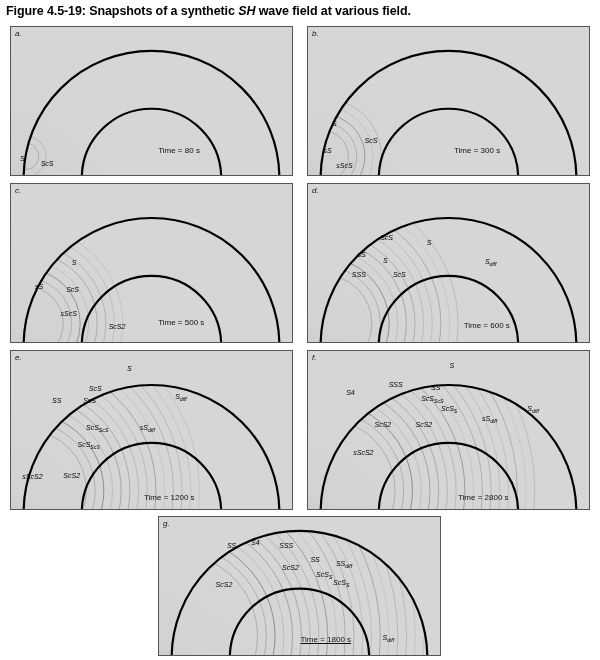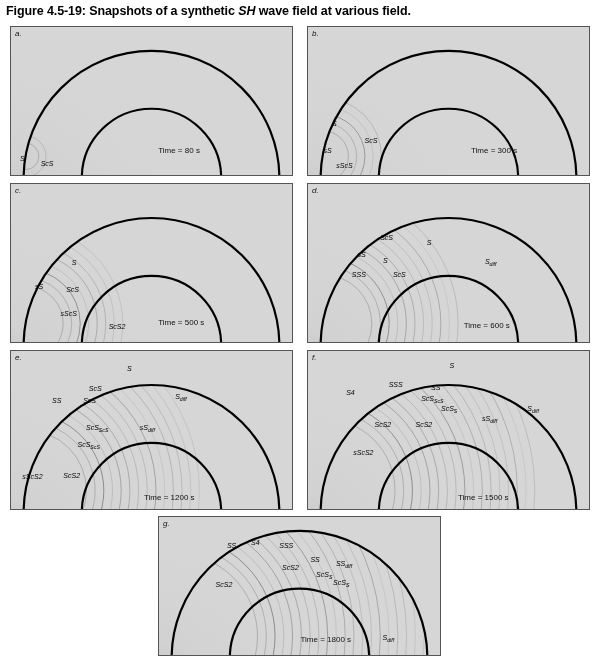--- a/index.html
+++ b/index.html
@@ -102,21 +102,21 @@
         <ellipse cx="61.66569999999999" cy="111.7952" rx="109.45025000000001" ry="103.01200000000001" fill="url(#wfb)"></ellipse>
         <circle cx="14.666474999999991" cy="131.10995" r="26.062036" fill="none" stroke="#6d6d6d" stroke-width="0.50" opacity="0.75" clip-path="url(#clipb)"></circle>
         <circle cx="14.666474999999991" cy="131.10995" r="34.354502" fill="none" stroke="#8e8e8e" stroke-width="0.75" opacity="0.66" clip-path="url(#clipb)"></circle>
         <circle cx="14.666474999999991" cy="131.10995" r="42.646968" fill="none" stroke="#6d6d6d" stroke-width="1.00" opacity="0.57" clip-path="url(#clipb)"></circle>
         <circle cx="14.666474999999991" cy="131.10995" r="50.939434" fill="none" stroke="#8e8e8e" stroke-width="0.50" opacity="0.48" clip-path="url(#clipb)"></circle>
         <circle cx="14.666474999999991" cy="131.10995" r="59.2319" fill="none" stroke="#6d6d6d" stroke-width="0.75" opacity="0.39" clip-path="url(#clipb)"></circle>
         <path d="M 71.32307499999999 153 A 70.17692500000001 70.17692500000001 0 0 1 211.676925 153" fill="none" stroke="#000" stroke-width="2.2"></path>
         <path d="M 12.734999999999985 153 A 128.76500000000001 128.76500000000001 0 0 1 270.265 153" fill="none" stroke="#000" stroke-width="2.2"></path>
       </svg>
       <div class="plabel">b.</div>
-      <div class="timelabel" style="left: 163px; top: 118.5px; text-align: center;">Time = 300 s</div>
+      <div class="timelabel" style="left: 146px; top: 118.5px; text-align: center;">Time = 300 s</div>
       <div class="phase" style="left: 24.055px; top: 93px;">S</div>
       <div class="phase" style="left: 15.565px; top: 120px;">sS</div>
       <div class="phase" style="left: 56.6px; top: 109.5px;">ScS</div>
       <div class="phase" style="left: 28.3px; top: 135px;">sScS</div>
     </div>
     <div class="panel" style="left: 0px; top: 157px; width: 283px; height: 160px;">
       <svg viewBox="0 0 283 160" preserveAspectRatio="none">
         <defs>
           <radialGradient id="wfc" cx="12%" cy="92%" r="95%">
             <stop offset="0%" stop-color="#b5b5b5" stop-opacity="0.85"></stop>
@@ -254,21 +254,21 @@
         <circle cx="14.666474999999991" cy="141.30995" r="169.74256764705882" fill="none" stroke="#8e8e8e" stroke-width="1.00" opacity="0.46" clip-path="url(#clipf)"></circle>
         <circle cx="14.666474999999991" cy="141.30995" r="178.54403411764707" fill="none" stroke="#6d6d6d" stroke-width="0.50" opacity="0.43" clip-path="url(#clipf)"></circle>
         <circle cx="14.666474999999991" cy="141.30995" r="187.34550058823532" fill="none" stroke="#8e8e8e" stroke-width="0.75" opacity="0.41" clip-path="url(#clipf)"></circle>
         <circle cx="14.666474999999991" cy="141.30995" r="196.14696705882358" fill="none" stroke="#6d6d6d" stroke-width="1.00" opacity="0.38" clip-path="url(#clipf)"></circle>
         <circle cx="14.666474999999991" cy="141.30995" r="204.94843352941177" fill="none" stroke="#8e8e8e" stroke-width="0.50" opacity="0.35" clip-path="url(#clipf)"></circle>
         <circle cx="14.666474999999991" cy="141.30995" r="213.74990000000003" fill="none" stroke="#6d6d6d" stroke-width="0.75" opacity="0.33" clip-path="url(#clipf)"></circle>
         <path d="M 71.32307499999999 163.2 A 70.17692500000001 70.17692500000001 0 0 1 211.676925 163.2" fill="none" stroke="#000" stroke-width="2.2"></path>
         <path d="M 12.734999999999985 163.2 A 128.76500000000001 128.76500000000001 0 0 1 270.265 163.2" fill="none" stroke="#000" stroke-width="2.2"></path>
       </svg>
       <div class="plabel">f.</div>
-      <div class="timelabel" style="left: 149.99px; top: 141.6px;">Time = 1500 s</div>
+      <div class="timelabel" style="left: 149.99px; top: 141.6px;">Time = 2800 s</div>
       <div class="phase" style="left: 141.5px; top: 11.2px;">S</div>
       <div class="phase" style="left: 80.655px; top: 29.6px;">SSS</div>
       <div class="phase" style="left: 38.205px; top: 38.4px;">S4</div>
       <div class="phase" style="left: 123.105px; top: 32.8px;">SS</div>
       <div class="phase" style="left: 113.2px; top: 44px;">ScS<sub>ScS</sub></div>
       <div class="phase" style="left: 133.01px; top: 54.4px;">ScS<sub>S</sub></div>
       <div class="phase" style="left: 174.045px; top: 64px;">sS<sub>diff</sub></div>
       <div class="phase" style="left: 219.325px; top: 53.6px;">S<sub>diff</sub></div>
       <div class="phase" style="left: 66.505px; top: 69.6px;">ScS2</div>
       <div class="phase" style="left: 107.54px; top: 69.6px;">ScS2</div>
@@ -304,21 +304,21 @@
         <circle cx="14.666474999999991" cy="120.90995000000001" r="208.21300499999998" fill="none" stroke="#6d6d6d" stroke-width="1.00" opacity="0.44" clip-path="url(#clipg)"></circle>
         <circle cx="14.666474999999991" cy="120.90995000000001" r="217.04628399999999" fill="none" stroke="#8e8e8e" stroke-width="0.50" opacity="0.41" clip-path="url(#clipg)"></circle>
         <circle cx="14.666474999999991" cy="120.90995000000001" r="225.87956300000002" fill="none" stroke="#6d6d6d" stroke-width="0.75" opacity="0.39" clip-path="url(#clipg)"></circle>
         <circle cx="14.666474999999991" cy="120.90995000000001" r="234.712842" fill="none" stroke="#8e8e8e" stroke-width="1.00" opacity="0.37" clip-path="url(#clipg)"></circle>
         <circle cx="14.666474999999991" cy="120.90995000000001" r="243.54612099999997" fill="none" stroke="#6d6d6d" stroke-width="0.50" opacity="0.34" clip-path="url(#clipg)"></circle>
         <circle cx="14.666474999999991" cy="120.90995000000001" r="252.3794" fill="none" stroke="#8e8e8e" stroke-width="0.75" opacity="0.32" clip-path="url(#clipg)"></circle>
         <path d="M 71.32307499999999 142.8 A 70.17692500000001 70.17692500000001 0 0 1 211.676925 142.8" fill="none" stroke="#000" stroke-width="2.2"></path>
         <path d="M 12.734999999999985 142.8 A 128.76500000000001 128.76500000000001 0 0 1 270.265 142.8" fill="none" stroke="#000" stroke-width="2.2"></path>
       </svg>
       <div class="plabel">g.</div>
-      <div class="timelabel" style="left: 141.5px; top: 118px;">Time = 1800 s</div>
+      <div class="timelabel" style="left: 141.5px; top: 118px; text-decoration: underline;">Time = 1800 s</div>
       <div class="phase" style="left: 67.92px; top: 25.2px;">SS</div>
       <div class="phase" style="left: 91.975px; top: 21.7px;">S4</div>
       <div class="phase" style="left: 120.275px; top: 24.5px;">SSS</div>
       <div class="phase" style="left: 151.405px; top: 38.5px;">SS</div>
       <div class="phase" style="left: 176.875px; top: 43.4px;">SS<sub>diff</sub></div>
       <div class="phase" style="left: 123.105px; top: 46.9px;">ScS2</div>
       <div class="phase" style="left: 157.065px; top: 53.9px;">ScS<sub>S</sub></div>
       <div class="phase" style="left: 174.045px; top: 61.6px;">ScS<sub>S</sub></div>
       <div class="phase" style="left: 56.6px; top: 63.7px;">ScS2</div>
       <div class="phase" style="left: 223.57px; top: 116.9px;">S<sub>diff</sub></div>

